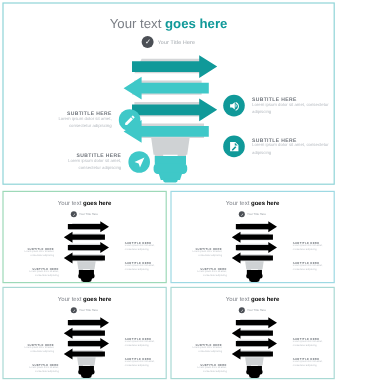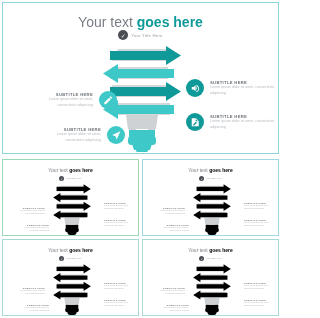--- a/index.html
+++ b/index.html
@@ -10,21 +10,21 @@
   
   .slide{position:absolute;background:#ffffff;border:1px solid #8fd4d8;box-sizing:border-box;overflow:hidden;}
   .hero{left:2px;top:2px;width:277px;height:152px;}
   .thumb-tl{left:2px;top:159px;width:137px;height:77px;}
   .thumb-tr{left:142px;top:159px;width:137px;height:77px;}
   .thumb-bl{left:2px;top:239px;width:137px;height:77px;}
   .thumb-br{left:142px;top:239px;width:137px;height:77px;}
 
   
   .title{position:absolute;left:0;right:0;text-align:center;white-space:nowrap;}
-  .hero .title{top:11px;font-size:14px;}
+  .hero .title{top:11px;font-size:11px;}
   .thumb .title{top:7px;font-size:5px;}
   .t-grey{color:#7b7f86;}
   .t-accent{color:var(--accent);font-weight:bold;}
   .hero .t-grey{font-weight:400;}
 
   .badge-row{position:absolute;left:0;right:0;display:flex;align-items:center;justify-content:center;gap:3px;}
   .hero .badge-row{top:27px;}
   .thumb .badge-row{top:16px;gap:1.5px;}
   .badge-dot{background:#4b4f55;border-radius:50%;display:flex;align-items:center;justify-content:center;color:#fff;}
   .hero .badge-dot{width:10px;height:10px;font-size:6px;}

